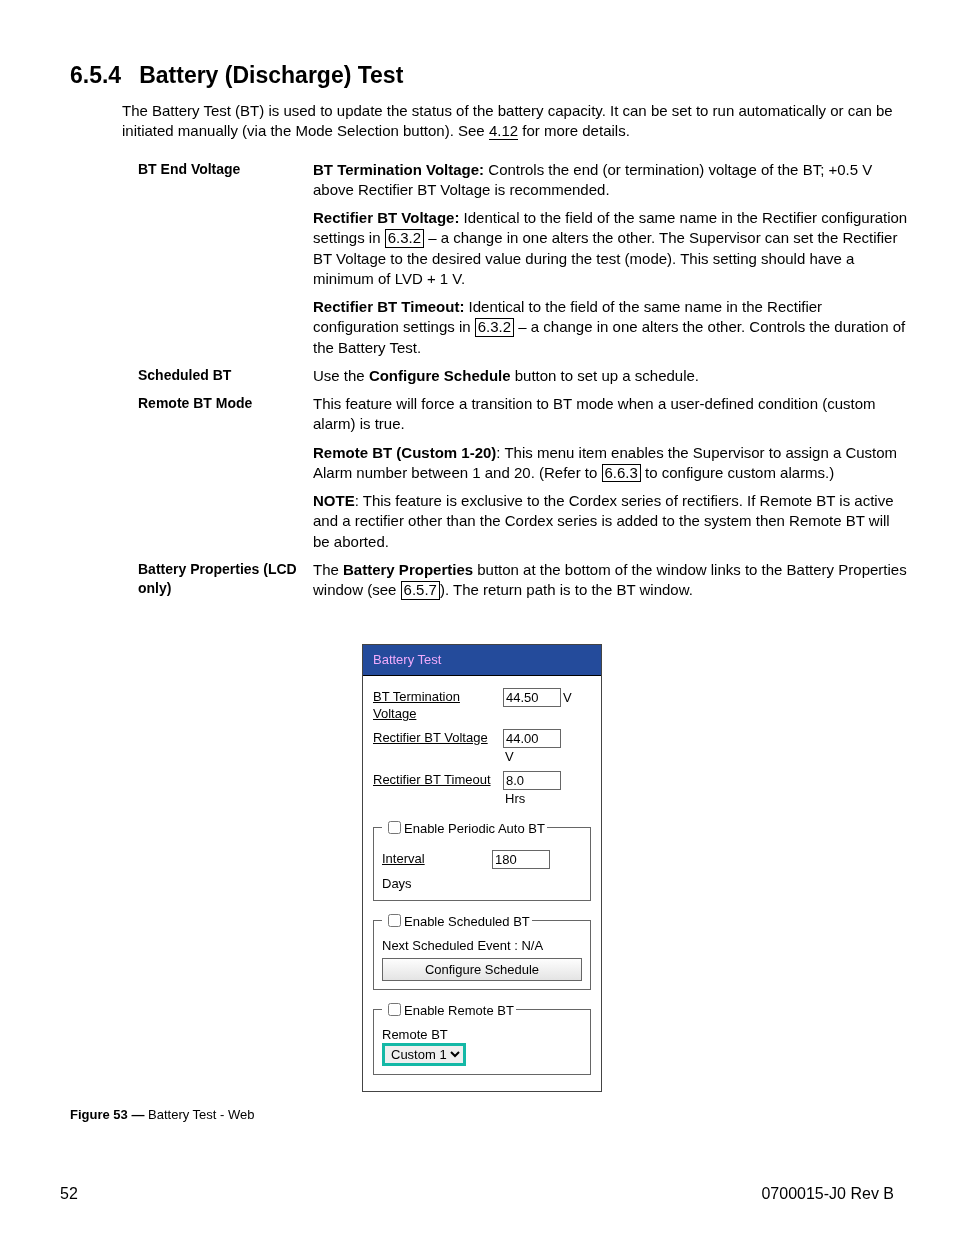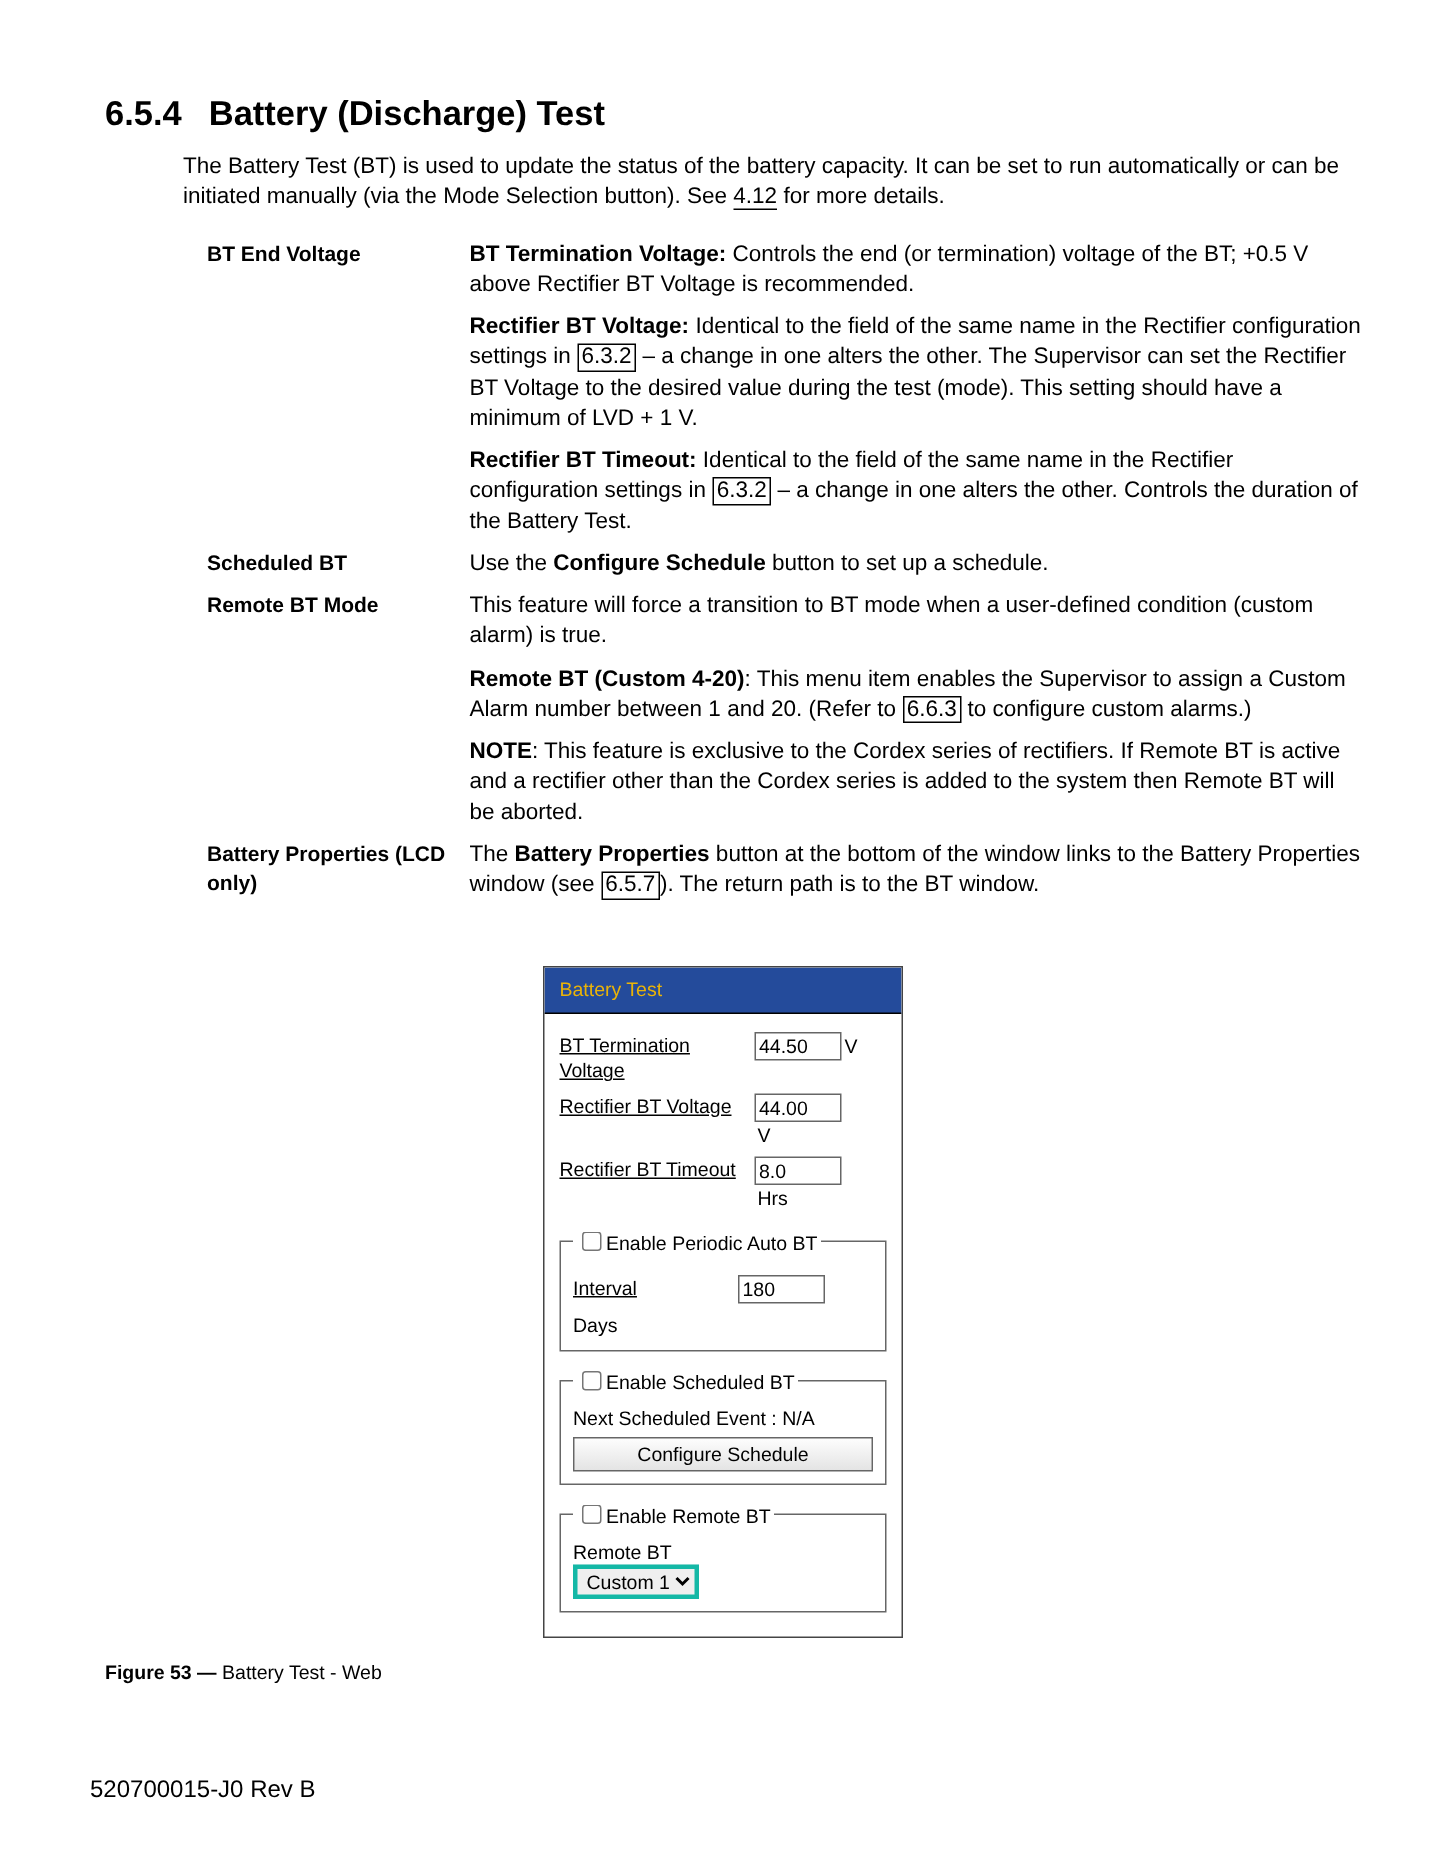--- a/index.html
+++ b/index.html
@@ -61,21 +61,21 @@
   .panel-wrap {
     width: 238px;
     margin: 40px auto 0 auto;
     border: 1px solid #444;
     background: #fff;
     font-size: 13px;
     overflow: hidden;
   }
   .panel-title {
     background: #244b9b;
-    color: #eab308;
+    color: #f0abfc;
     padding: 6px 10px;
     font-size: 13px;
     border-bottom: 1px solid #000;
   }
   .panel-body {
     padding: 6px 10px 12px 10px;
   }
   .field-row {
     display: flex;
     align-items: flex-start;
@@ -125,20 +125,21 @@
   .fig-caption {
     font-size: 13px;
     margin-top: 14px;
   }
   .footer {
     position: absolute;
     bottom: 30px;
     left: 60px;
     right: 60px;
     display: flex;
+    justify-content: space-between;
     font-size: 16px;
   }
 </style>
 </head>
 <body>
 
 <div class="page">
 
   <div class="sec-title">
     <span class="num">6.5.4</span><span>Battery (Discharge) Test</span>
@@ -174,21 +175,21 @@
         <span>Use the </span><span class="bold">Configure Schedule</span><span> button to set up a schedule.</span>
       </td>
     </tr>
     <tr>
       <td class="label">Remote BT Mode</td>
       <td class="desc">This feature will force a transition to BT mode when a user-defined condition (custom alarm) is true.</td>
     </tr>
     <tr>
       <td class="label"></td>
       <td class="desc">
-        <span class="bold">Remote BT (Custom 4-20)</span><span>: This menu item enables the Supervisor to assign a Custom Alarm number between 1 and 20. (Refer to </span><span class="xref-box">6.6.3</span><span> to configure custom alarms.)</span>
+        <span class="bold">Remote BT (Custom 1-20)</span><span>: This menu item enables the Supervisor to assign a Custom Alarm number between 1 and 20. (Refer to </span><span class="xref-box">6.6.3</span><span> to configure custom alarms.)</span>
       </td>
     </tr>
     <tr>
       <td class="label"></td>
       <td class="desc">
         <span class="bold">NOTE</span><span>:  This feature is exclusive to the Cordex series of rectifiers. If Remote BT is active and a rectifier other than the Cordex series is added to the system then Remote BT will be aborted.</span>
       </td>
     </tr>
     <tr>
       <td class="label">Battery Properties (LCD only)</td>

